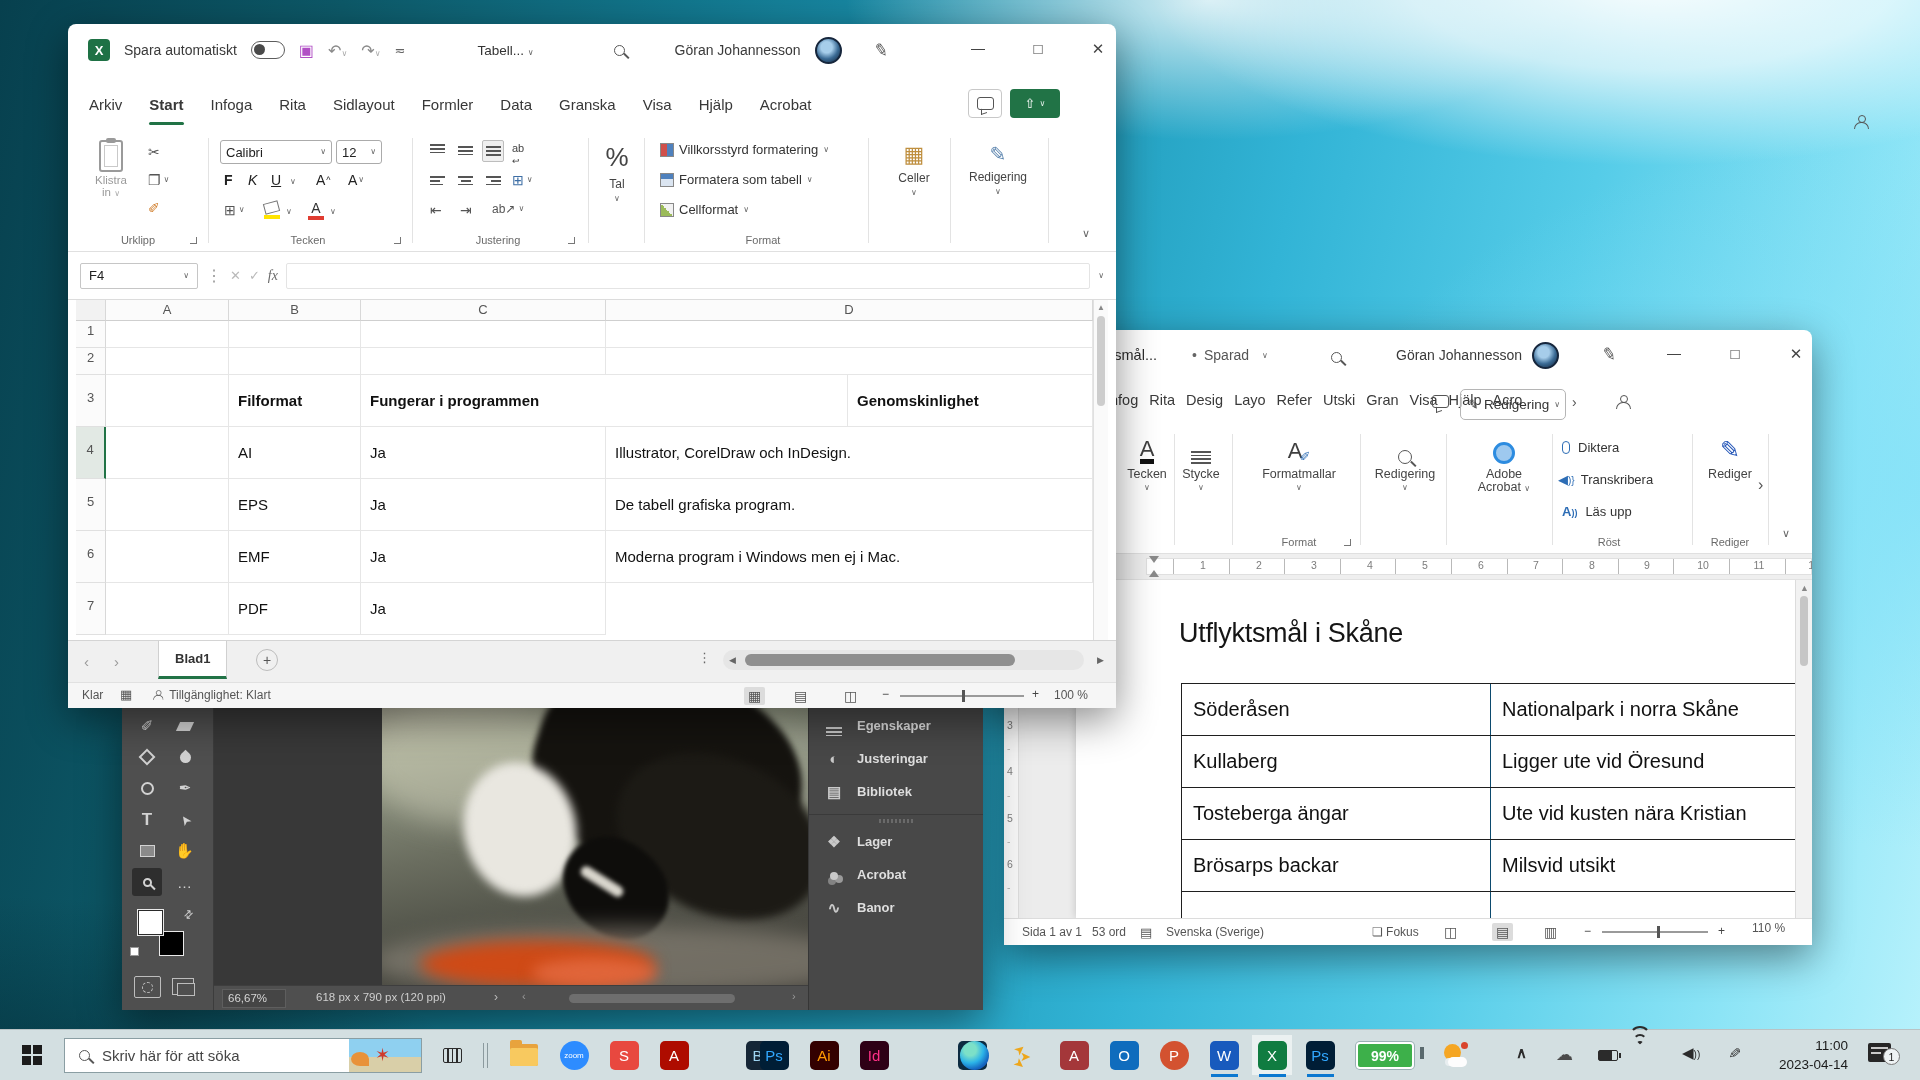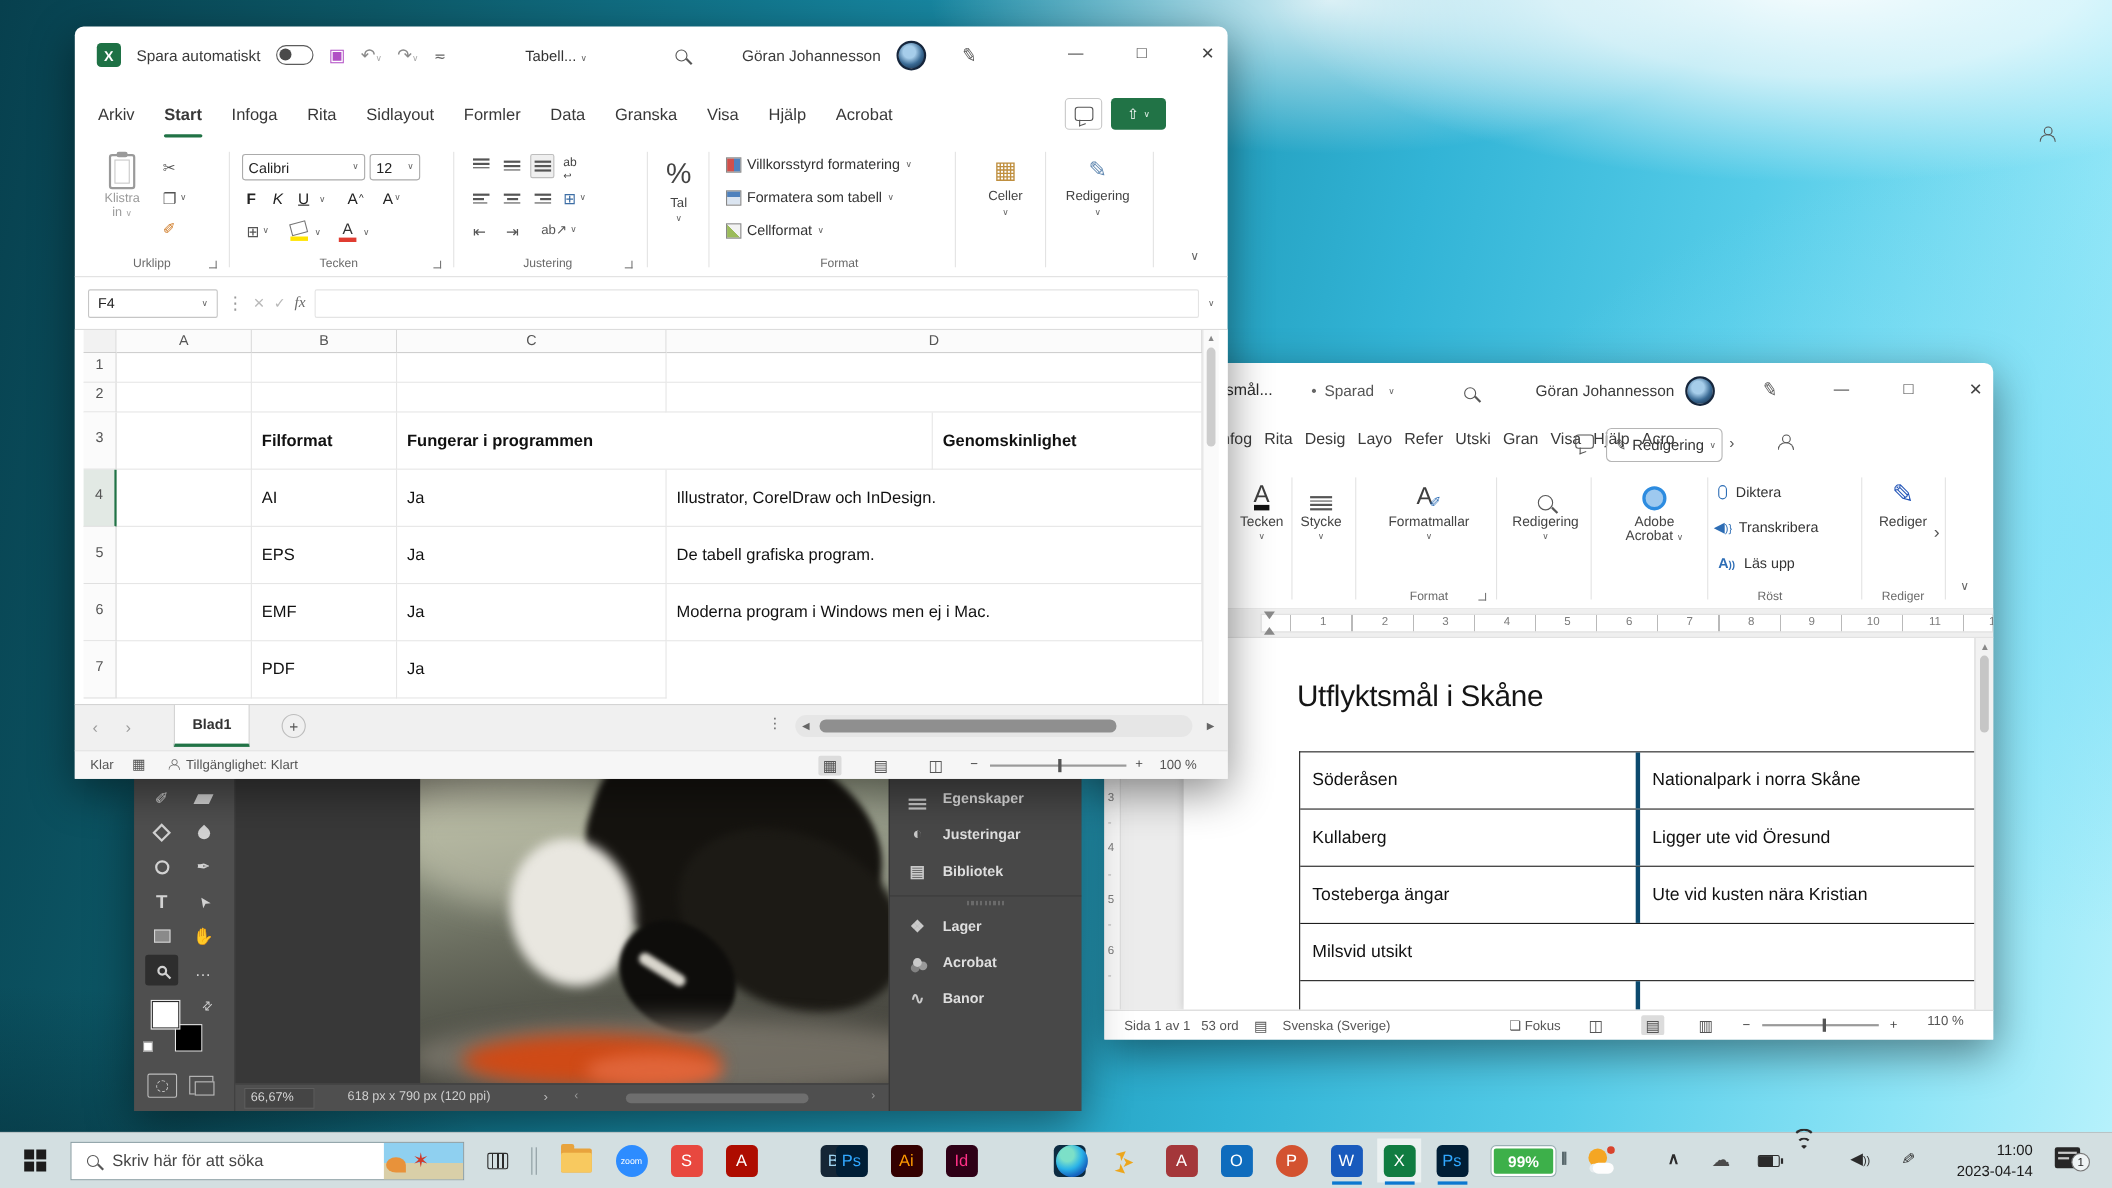--- a/index.html
+++ b/index.html
@@ -63,21 +63,21 @@
   .bigbtn .ico{height:30px;display:flex;align-items:flex-end;justify-content:center;font-size:22px;color:#3f3f3f}
   .w-ruler{height:26px;position:relative;background:#efefef;border-bottom:1px solid #e2e2e2;overflow:hidden}
   .rband{position:absolute;left:142px;right:0;top:4px;bottom:4px;background:#fff;border:1px solid #e0e0e0}
   .rnum{position:absolute;top:5px;font-size:10.5px;color:#7c7c7c;transform:translateX(-50%)}
   .w-doc{position:relative;height:338px;background:#ececec;overflow:hidden}
   .vruler{position:absolute;left:0;top:0;bottom:0;width:15px;background:#f7f7f7;border-right:1px solid #dcdcdc}
   .vnum{position:absolute;left:3px;font-size:10.5px;color:#7c7c7c}
   .page{position:absolute;left:72px;top:0;width:719px;height:338px;background:#fff;box-shadow:0 0 8px rgba(0,0,0,.18);overflow:hidden}
   .wtable{position:absolute;left:105px;top:103px;width:760px;border-top:1px solid #1f1f1f;border-left:1px solid #1f1f1f}
   .wtr{display:flex;height:52px;border-bottom:1px solid #1f1f1f}
-  .wtd{border-right:4px solid #0c4a6e;font-size:16px;color:#111;line-height:51px;padding-left:11px;white-space:nowrap;overflow:hidden}
+  .wtd{border-right:1px solid #0c4a6e;font-size:20px;color:#111;line-height:51px;padding-left:11px;white-space:nowrap;overflow:hidden}
   .w-status{height:27px;background:#fff;border-top:1px solid #dcdcdc;position:relative;font-size:12px;color:#555}
   
   .ps{background:#4b4b4b}
   .tool{position:absolute;width:30px;height:28px;display:flex;align-items:center;justify-content:center;color:#d2d2d2;font-size:15px}
   .tool.sel{background:#2e2e2e;border-radius:3px;color:#ececec}
   .drop{width:11px;height:11px;background:#d2d2d2;border-radius:0 50% 50% 50%;transform:rotate(45deg)}
   .plolli{width:9px;height:9px;border:2px solid #d2d2d2;border-radius:50%;position:relative}
   .plolli::after{content:'';position:absolute;width:7px;height:2px;background:#d2d2d2;transform:rotate(45deg);right:-6px;bottom:-3px}
   .pitem{height:33px;display:flex;align-items:center;gap:14px;padding-left:16px;color:#dedede;font-size:13px;font-weight:600}
   .pico{width:18px;text-align:center;color:#c9c9c9;font-size:15px}
@@ -241,20 +241,21 @@
           </div>
           <div class="wtr">
             <div class="wtd" style="width:309px">Kullaberg</div>
             <div class="wtd" style="flex:1">Ligger ute vid Öresund</div>
           </div>
           <div class="wtr">
             <div class="wtd" style="width:309px">Tosteberga ängar</div>
             <div class="wtd" style="flex:1">Ute vid kusten nära Kristian</div>
           </div>
           <div class="wtr">
+            <div class="wtd" style="width:309px">Brösarps backar</div>
             <div class="wtd" style="flex:1">Milsvid utsikt</div>
           </div>
           <div class="wtr" style="height:27px;border-bottom:none">
             <div class="wtd" style="width:309px"></div>
             <div class="wtd" style="flex:1"></div>
           </div>
         </div>
       </div>
       <div class="abs" style="right:0;top:0;bottom:0;width:17px;background:#f2f2f2;border-left:1px solid #dcdcdc">
         <span class="abs" style="left:4px;top:3px;font-size:9px;color:#888">▲</span>

